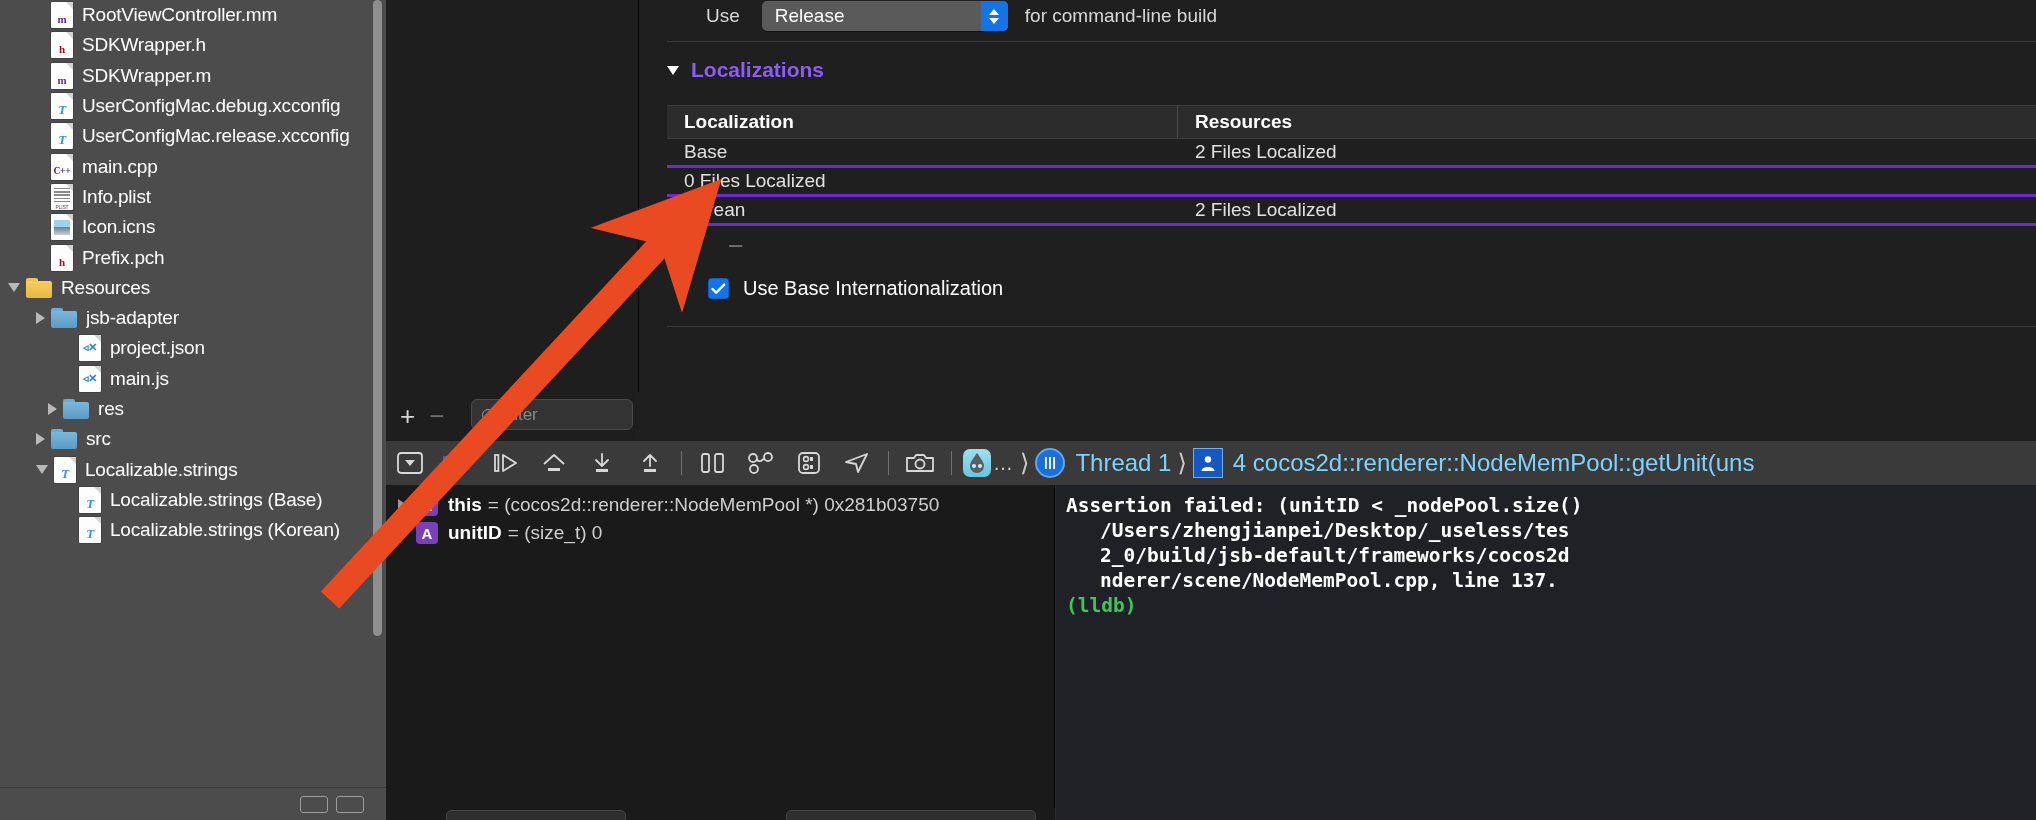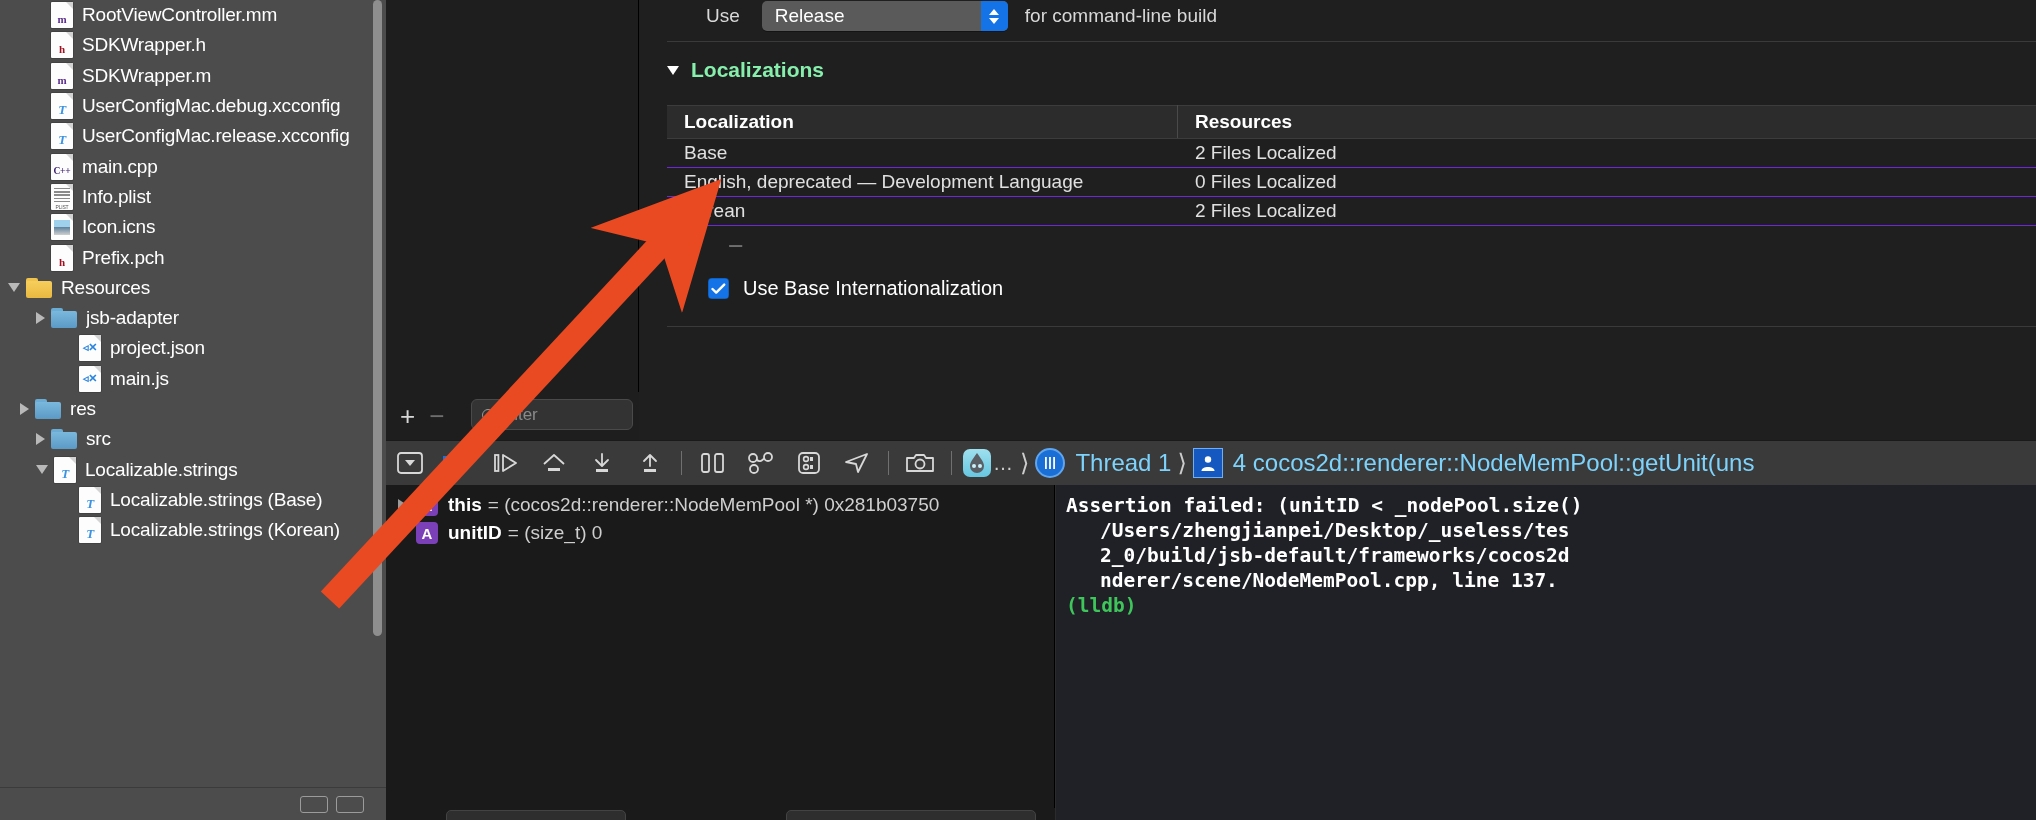--- a/index.html
+++ b/index.html
@@ -243,21 +243,21 @@
   #config-popup .stepper .dn {
     border-top: 6px solid #fff;
     border-left: 5px solid transparent;
     border-right: 5px solid transparent;
   }
   #use-suffix { margin-left: 17px; }
 
   #loc-header {
     position: absolute; left: 28px; top: 58px;
     display: flex; align-items: center;
-    color: #86efac; font-size: 21px; font-weight: bold;
+    color: #8b5cf6; font-size: 21px; font-weight: bold;
   }
   #loc-header .dtri {
     width: 0; height: 0;
     border-top: 9px solid #ffffff;
     border-left: 6.5px solid transparent;
     border-right: 6.5px solid transparent;
     margin-right: 12px;
   }
 
   #loc-table {
@@ -280,21 +280,21 @@
     height: 33px;
     display: flex; align-items: center;
   }
   .th.col-loc { width: 511px; border-right: 1px solid #4a4a4a; }
   .th.col-res { flex: 1; }
 
   .loc-row {
     display: flex;
     height: 29px;
     align-items: center;
-    border-bottom: 1px solid #6d28d9;
+    border-bottom: 3px solid #6d28d9;
     justify-content: space-between;
   }
   .loc-row .td {
     color: #e0e0e0;
     font-size: 19px;
     padding-left: 17px;
     height: 29px;
     display: flex; align-items: center;
     white-space: nowrap;
   }
@@ -557,21 +557,21 @@
           </span>
           <span class="nav-label">project.json</span>
         </div>
         <div class="nav-row" style="padding-left: 64px;">
           <span class="twisty none"></span>
           <span class="ficon doc jsicon">
             <span class="x" style="font-size: 11px;">◃✕</span>
           </span>
           <span class="nav-label">main.js</span>
         </div>
-        <div class="nav-row" style="padding-left: 20px;">
+        <div class="nav-row" style="padding-left: 48px;">
           <span class="twisty closed"></span>
           <span class="fold blue">
             <span class="tab"></span>
             <span class="body"></span>
           </span>
           <span class="nav-label">res</span>
         </div>
         <div class="nav-row" style="padding-left: 36px;">
           <span class="twisty closed"></span>
           <span class="fold blue">
@@ -646,21 +646,20 @@
       <div class="loc-thead">
         <div class="th col-loc">Localization</div>
         <div class="th col-res">Resources</div>
       </div>
       <div id="loc-rows">
           <div class="loc-row">
             <div class="td col-loc">Base</div>
             <div class="td col-res">2 Files Localized</div>
           </div>
           <div class="loc-row">
-            <div class="td col-loc">English, deprecated — Development Language</div>
             <div class="td col-res">0 Files Localized</div>
           </div>
           <div class="loc-row">
             <div class="td col-loc">Korean</div>
             <div class="td col-res">2 Files Localized</div>
           </div>
         </div>
     </div>
 
     <div id="loc-addbar">

